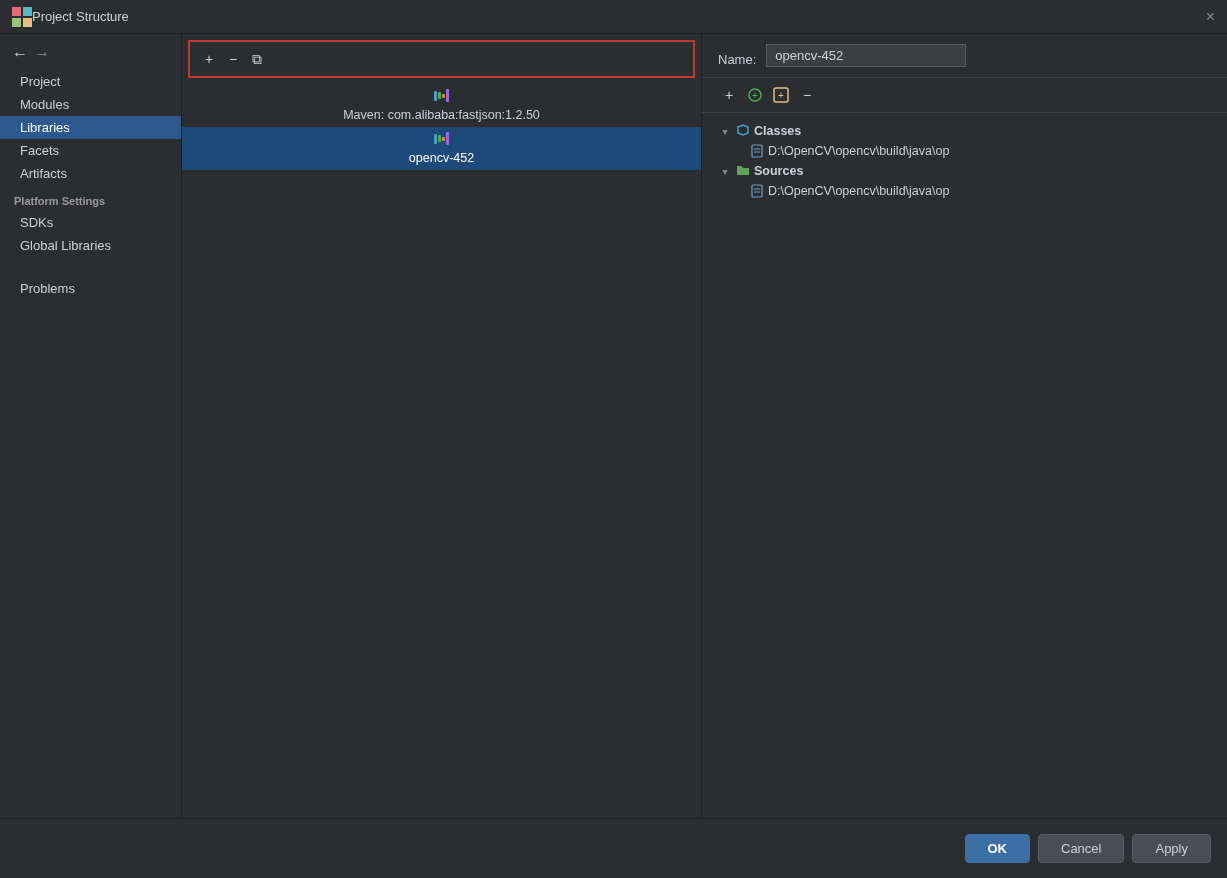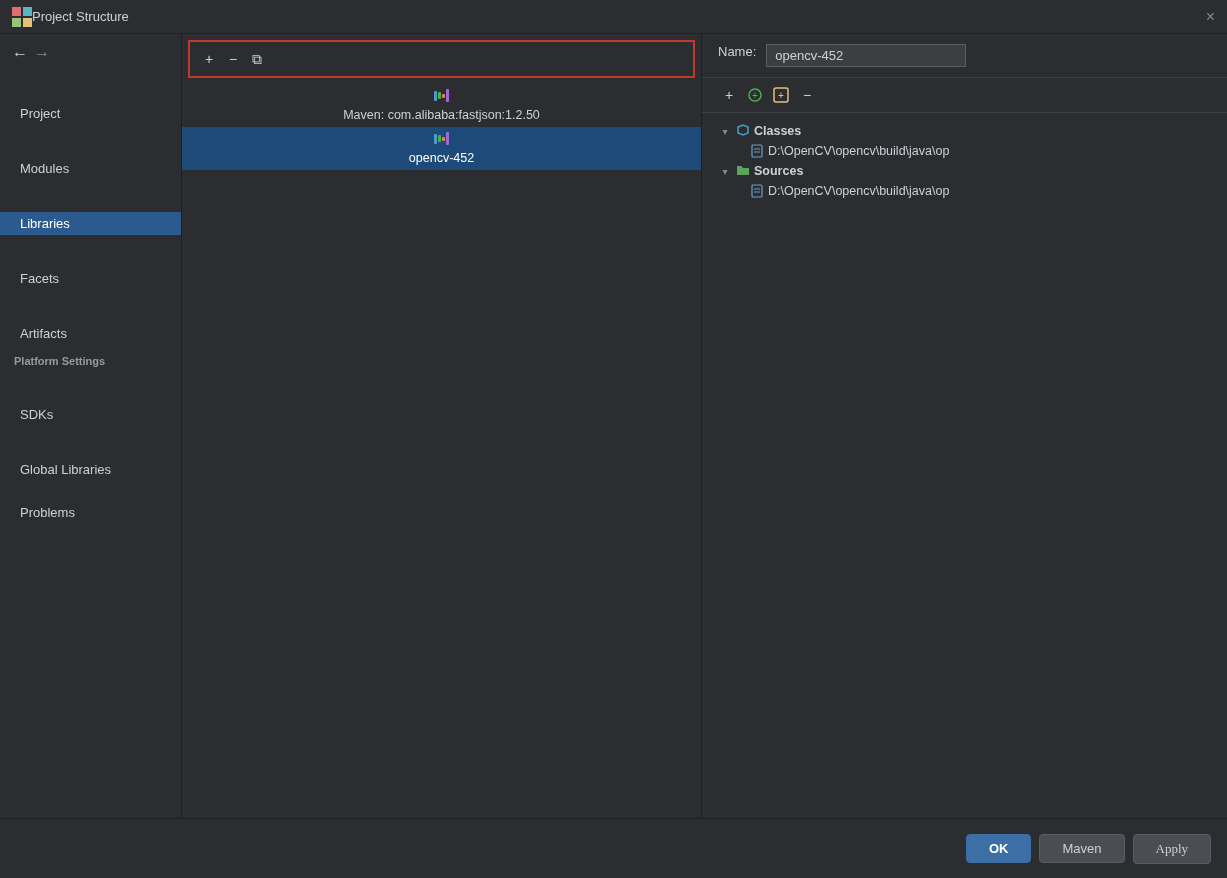--- a/index.html
+++ b/index.html
@@ -74,21 +74,20 @@
       padding: 10px 14px 4px 14px;
       text-transform: none;
       letter-spacing: 0;
     }
     .sidebar-item {
       padding: 4px 14px 4px 20px;
       cursor: pointer;
       color: #cdd0d6;
       font-size: 13px;
       border-radius: 0;
-      margin-top: 32px;
     }
     .sidebar-item.active {
       background: #2d5a8e;
       color: #fff;
     }
     .sidebar-problems {
       margin-top: 20px;
     }
 
     
@@ -164,21 +163,21 @@
     
     .detail-panel {
       flex: 1;
       background: #2b2d30;
       display: flex;
       flex-direction: column;
     }
 
     .detail-header {
       display: flex;
-      align-items: flex-start;
+      align-items: flex-end;
       gap: 10px;
       padding: 10px 16px;
       border-bottom: 1px solid #3d4045;
     }
     .detail-name-label {
       color: #cdd0d6;
       font-size: 13px;
     }
     .detail-name-input {
       background: #3c3f41;
@@ -270,21 +269,20 @@
     }
     .btn-cancel {
       background: #4a4d52;
       color: #cdd0d6;
       border-color: #5a5d63;
     }
     .btn-apply {
       background: #4a4d52;
       color: #cdd0d6;
       border-color: #5a5d63;
-      font-family: Liberation Serif, serif;
     }
 
     
     .h-scrollbar-area {
       height: 12px;
       background: #3c3f41;
       position: relative;
       margin: 4px 0;
     }
     .h-scrollbar-thumb {
@@ -447,15 +445,15 @@
       <div class="h-scrollbar-area">
         <div class="h-scrollbar-thumb"></div>
       </div>
 
     </div>
   </div>
 </div>
 
 <div class="bottom-bar">
   <button class="btn btn-ok">OK</button>
-  <button class="btn btn-cancel">Maven</button>
+  <button class="btn btn-cancel">Cancel</button>
   <button class="btn btn-apply">Apply</button>
 </div>
 
 </body></html>

